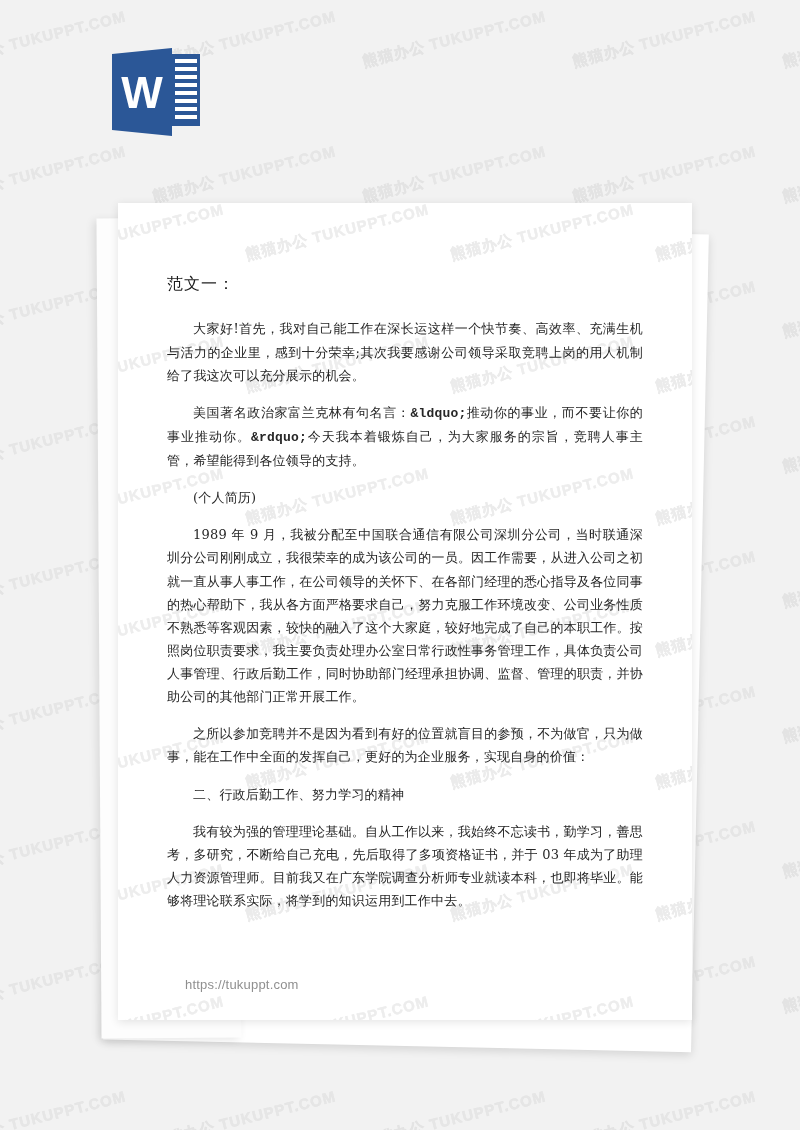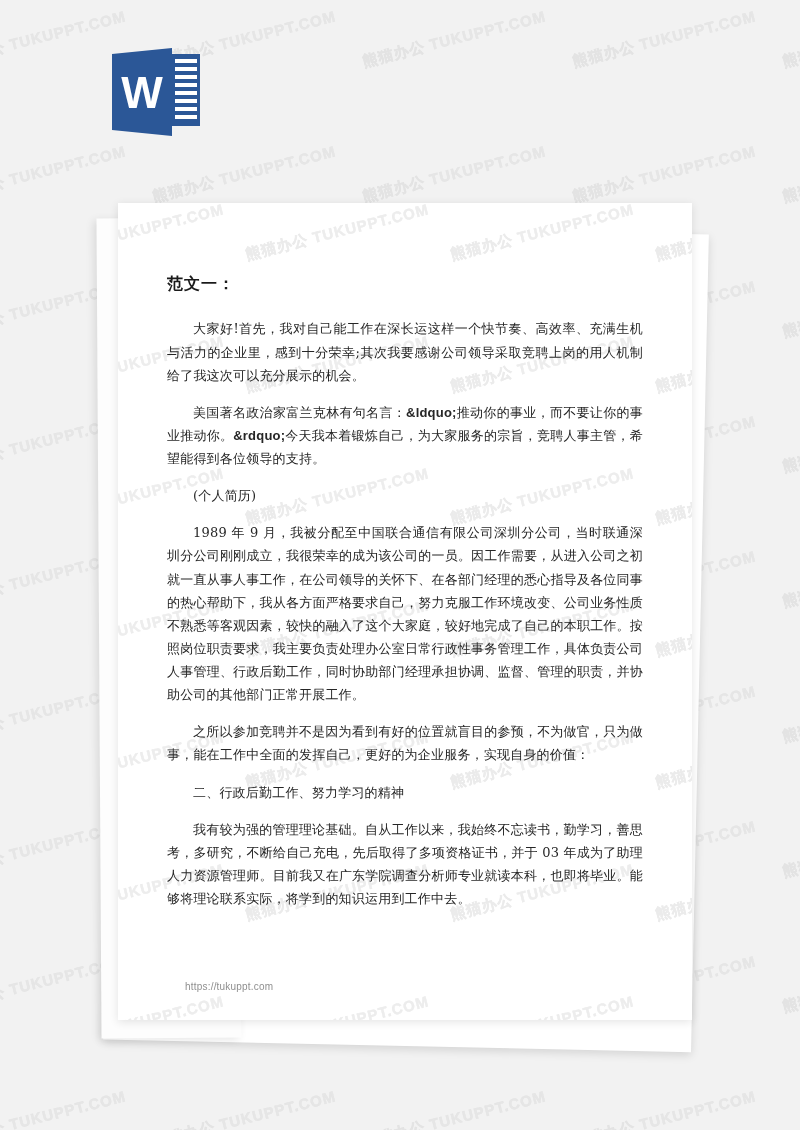--- a/index.html
+++ b/index.html
@@ -119,41 +119,41 @@
     padding: 70px 49px 0 49px;
     box-sizing: border-box;
     font-family: "DejaVu Serif", "Liberation Serif", serif;
   }
 
   h1.doc-h1 {
     font-size: 16px;
     line-height: 1.4;
     margin: 0 0 22px 0;
     color: #1a1a1a;
-    font-weight: 700;
+    font-weight: 400;
     font-family: "DejaVu Serif", "Liberation Serif", serif;
     letter-spacing: 1px;
   }
 
   p.para {
     font-size: 13px;
     line-height: 1.78;
     color: #262626;
     margin: 0 0 14px 0;
     text-align: justify;
     text-indent: 2em;
     letter-spacing: 0.2px;
   }
-  p.para b { font-weight: 700; font-family: Liberation Sans, sans-serif; }
+  p.para b { font-weight: 700; font-family: Liberation Mono, monospace; }
 
   .footer-url {
     position: absolute;
     left: 67px;
     bottom: 28px;
-    font-size: 10px;
+    font-size: 13px;
     color: #8f8f8f;
     font-family: "Liberation Sans", sans-serif;
     z-index: 3;
     letter-spacing: 0.2px;
     text-align: center;
   }
 </style>
 </head>
 <body>
 

